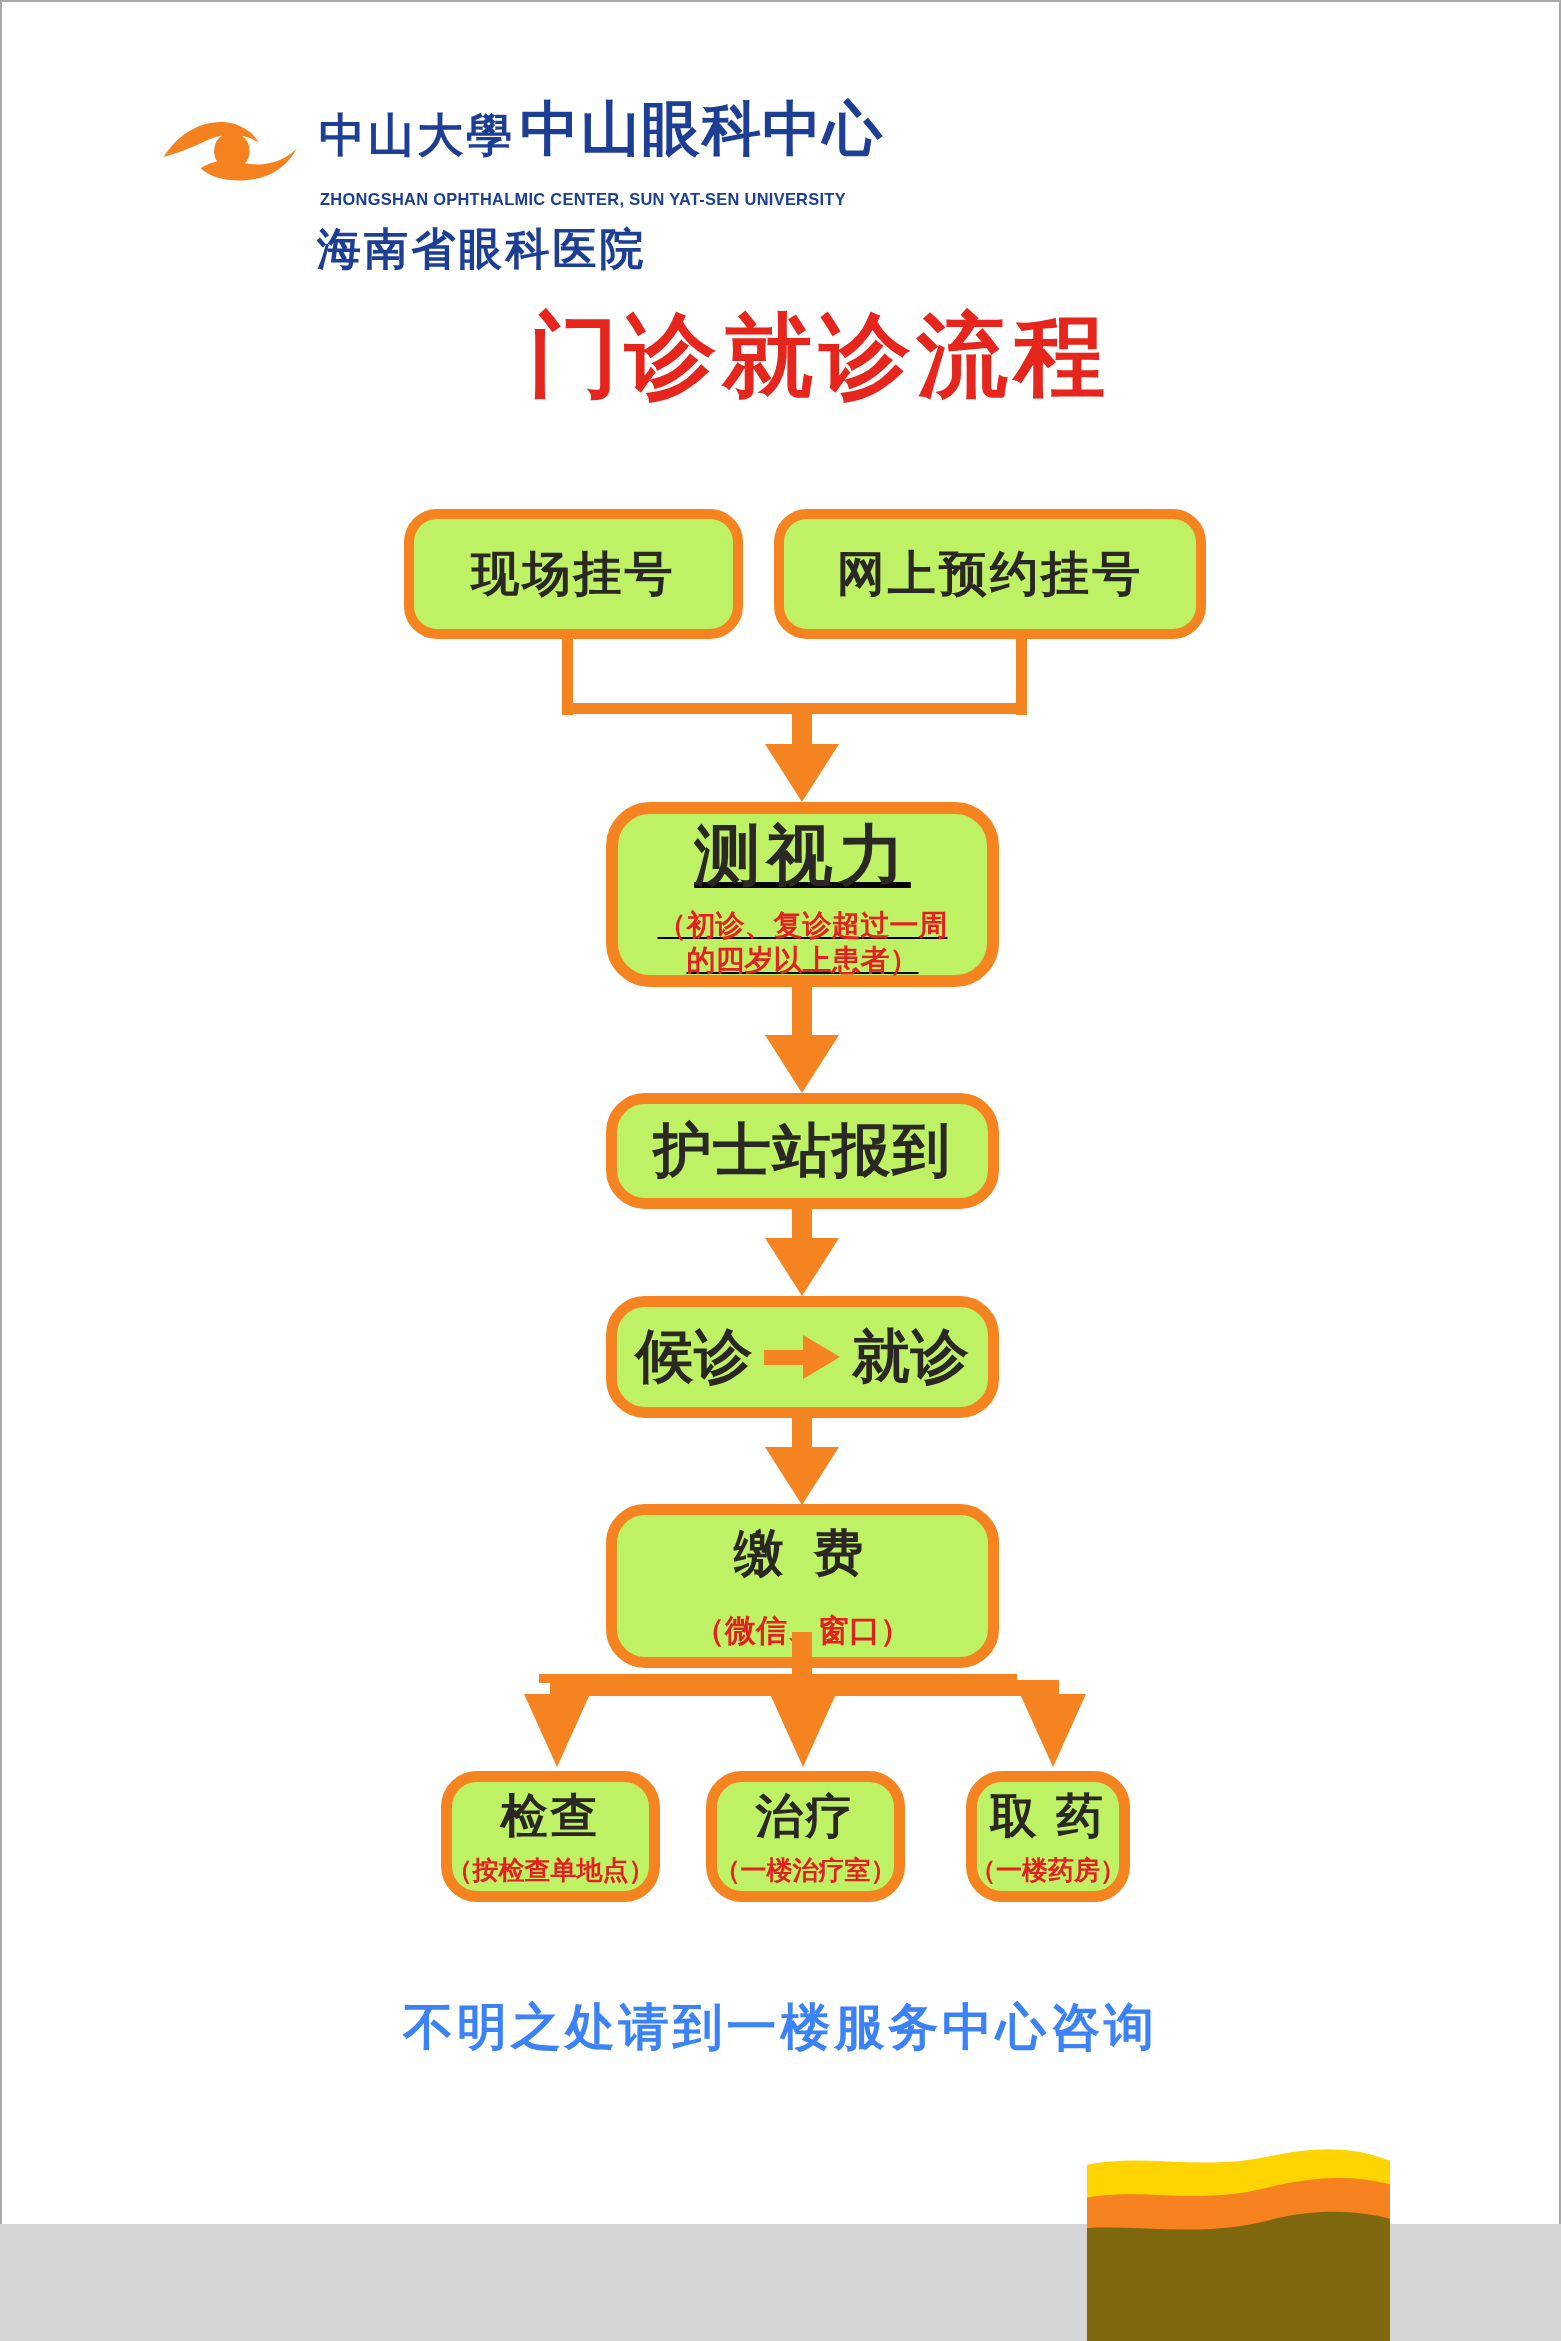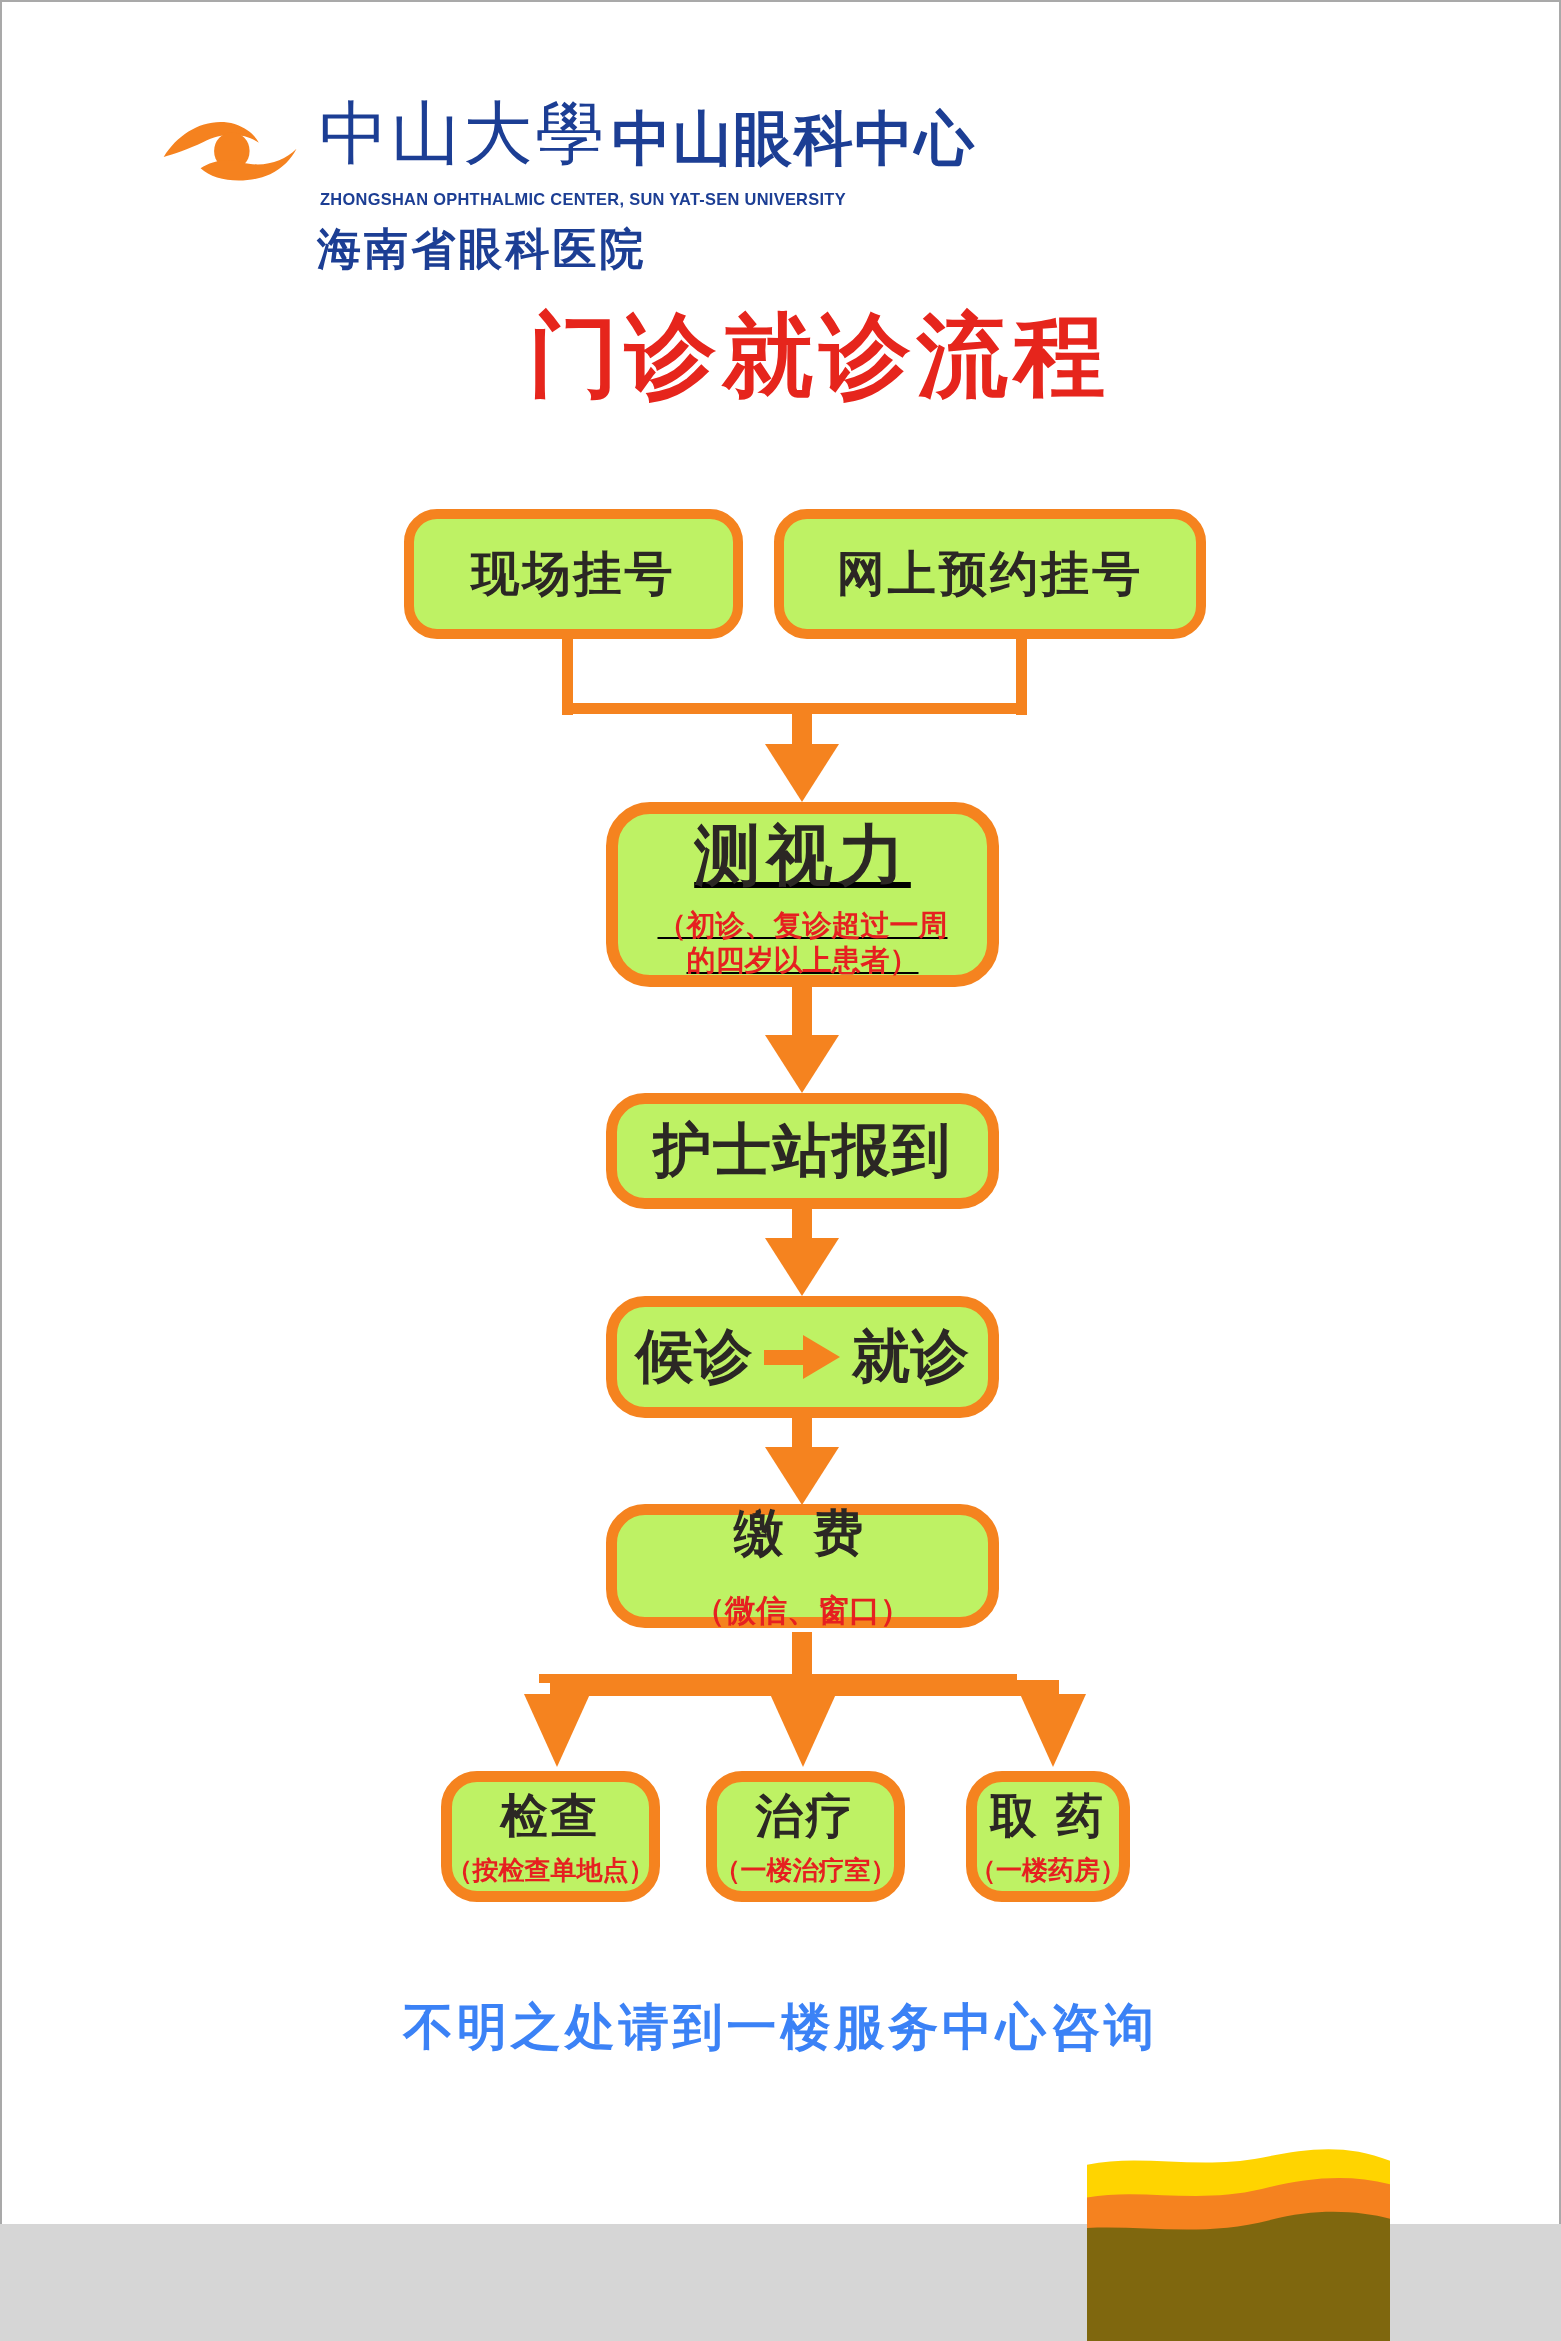--- a/index.html
+++ b/index.html
@@ -9,21 +9,21 @@
   }
   
   .edge{position:absolute;background:#a9a9a9;}
   .edge.top{left:0;top:0;width:1561px;height:2.3px;}
   .edge.left{left:0;top:0;width:2.3px;height:2342px;}
   .edge.right{right:0;top:0;width:2.3px;height:2342px;}
 
   
   #eye-logo{position:absolute;left:158px;top:112px;width:142px;height:75px;}
   .logo-line1{position:absolute;left:319px;top:100px;display:flex;align-items:flex-end;color:#1c3e94;white-space:nowrap;}
-  .logo-cn-serif{font-family:"Liberation Serif",serif;font-weight:normal;font-size:69px;line-height:1;letter-spacing:3.1px;text-align:center;}
+  .logo-cn-serif{font-family:"Liberation Serif",serif;font-weight:bold;font-size:46px;line-height:1;letter-spacing:3.1px;text-align:center;}
   .logo-cn-sans{font-weight:bold;font-size:59px;line-height:1;margin-left:4.7px;letter-spacing:1.6px;}
   .logo-line2{position:absolute;left:320px;top:190px;color:#1c3e94;font-weight:bold;font-size:16.4px;letter-spacing:0.3px;white-space:nowrap;}
   .logo-line3{position:absolute;left:317px;top:220px;color:#1c3e94;font-weight:bold;font-size:44px;letter-spacing:3.1px;white-space:nowrap;}
 
   
   .page-title{position:absolute;left:429px;top:295px;width:781px;text-align:center;
     color:#e6251c;font-weight:900;font-size:91px;letter-spacing:6.2px;white-space:nowrap;}
 
   
   .fbox{position:absolute;border:11.7px solid #f5831f;border-radius:39px;background:#bef264;
@@ -38,21 +38,21 @@
   #box-vision{left:606px;top:802px;width:393px;height:185px;border-width:12.5px;border-radius:44px;text-decoration:underline;}
   #box-vision .big{font-size:66px;letter-spacing:6.2px;}
   #box-vision .note{font-size:29px;line-height:35px;margin-top:6.2px;}
 
   #box-nurse{left:606px;top:1093px;width:393px;height:116px;}
   #box-nurse .big{font-size:58px;letter-spacing:1.6px;}
 
   #box-wait{left:606px;top:1296px;width:393px;height:122px;flex-direction:row;}
   #box-wait .big{font-size:58px;letter-spacing:0.8px;}
 
-  #box-pay{left:606px;top:1504px;width:393px;height:124px;gap:20px;}
+  #box-pay{left:606px;top:1504px;width:393px;height:164px;gap:20px;}
   #box-pay .big{font-size:50px;letter-spacing:7.8px;}
   #box-pay .note{font-size:31px;margin-top:3.1px;}
 
   .bbox{border-width:11px;border-radius:36px;top:1771px;height:131px;}
   #box-exam{left:441px;width:219px;}
   #box-treat{left:706px;width:199px;}
   #box-med{left:966px;width:164px;}
   .bbox .big{font-size:47px;letter-spacing:3.1px;}
   .bbox .note{font-size:26px;margin-top:4.7px;letter-spacing:0;}
 

